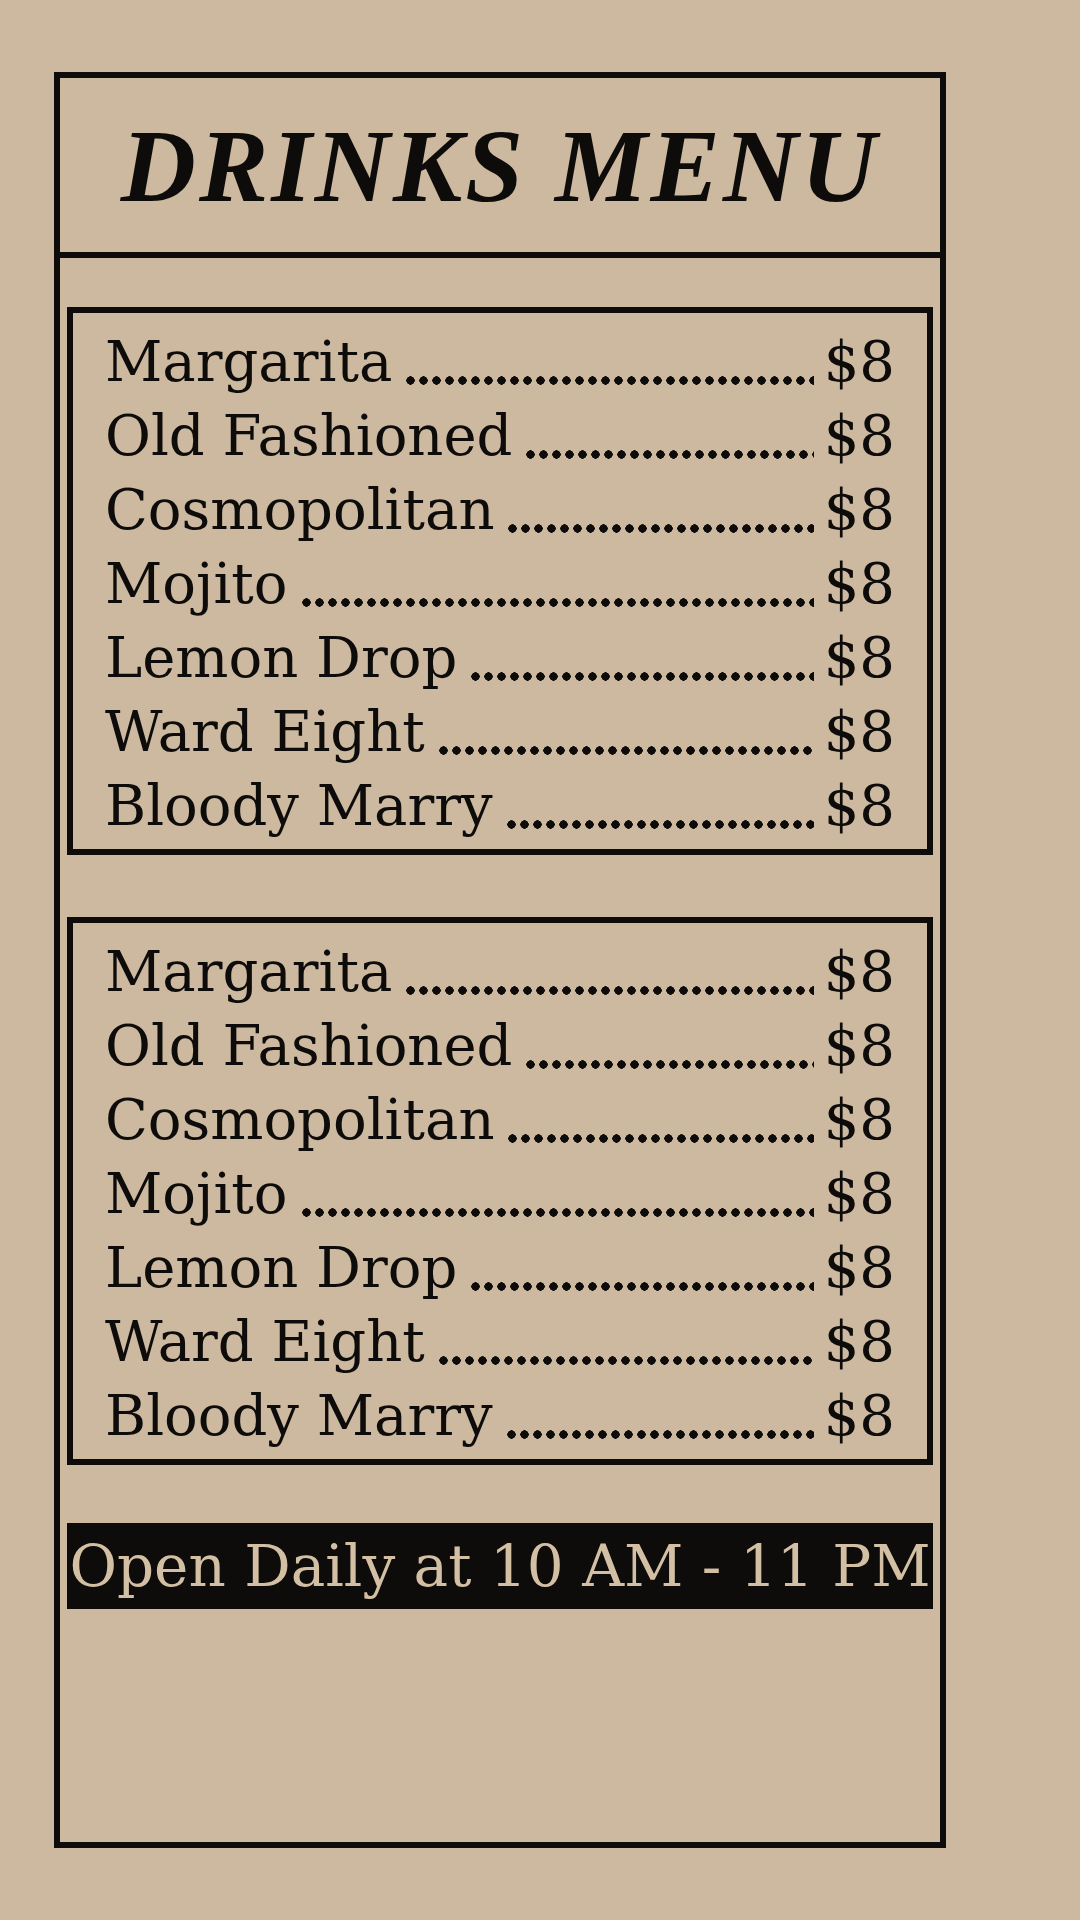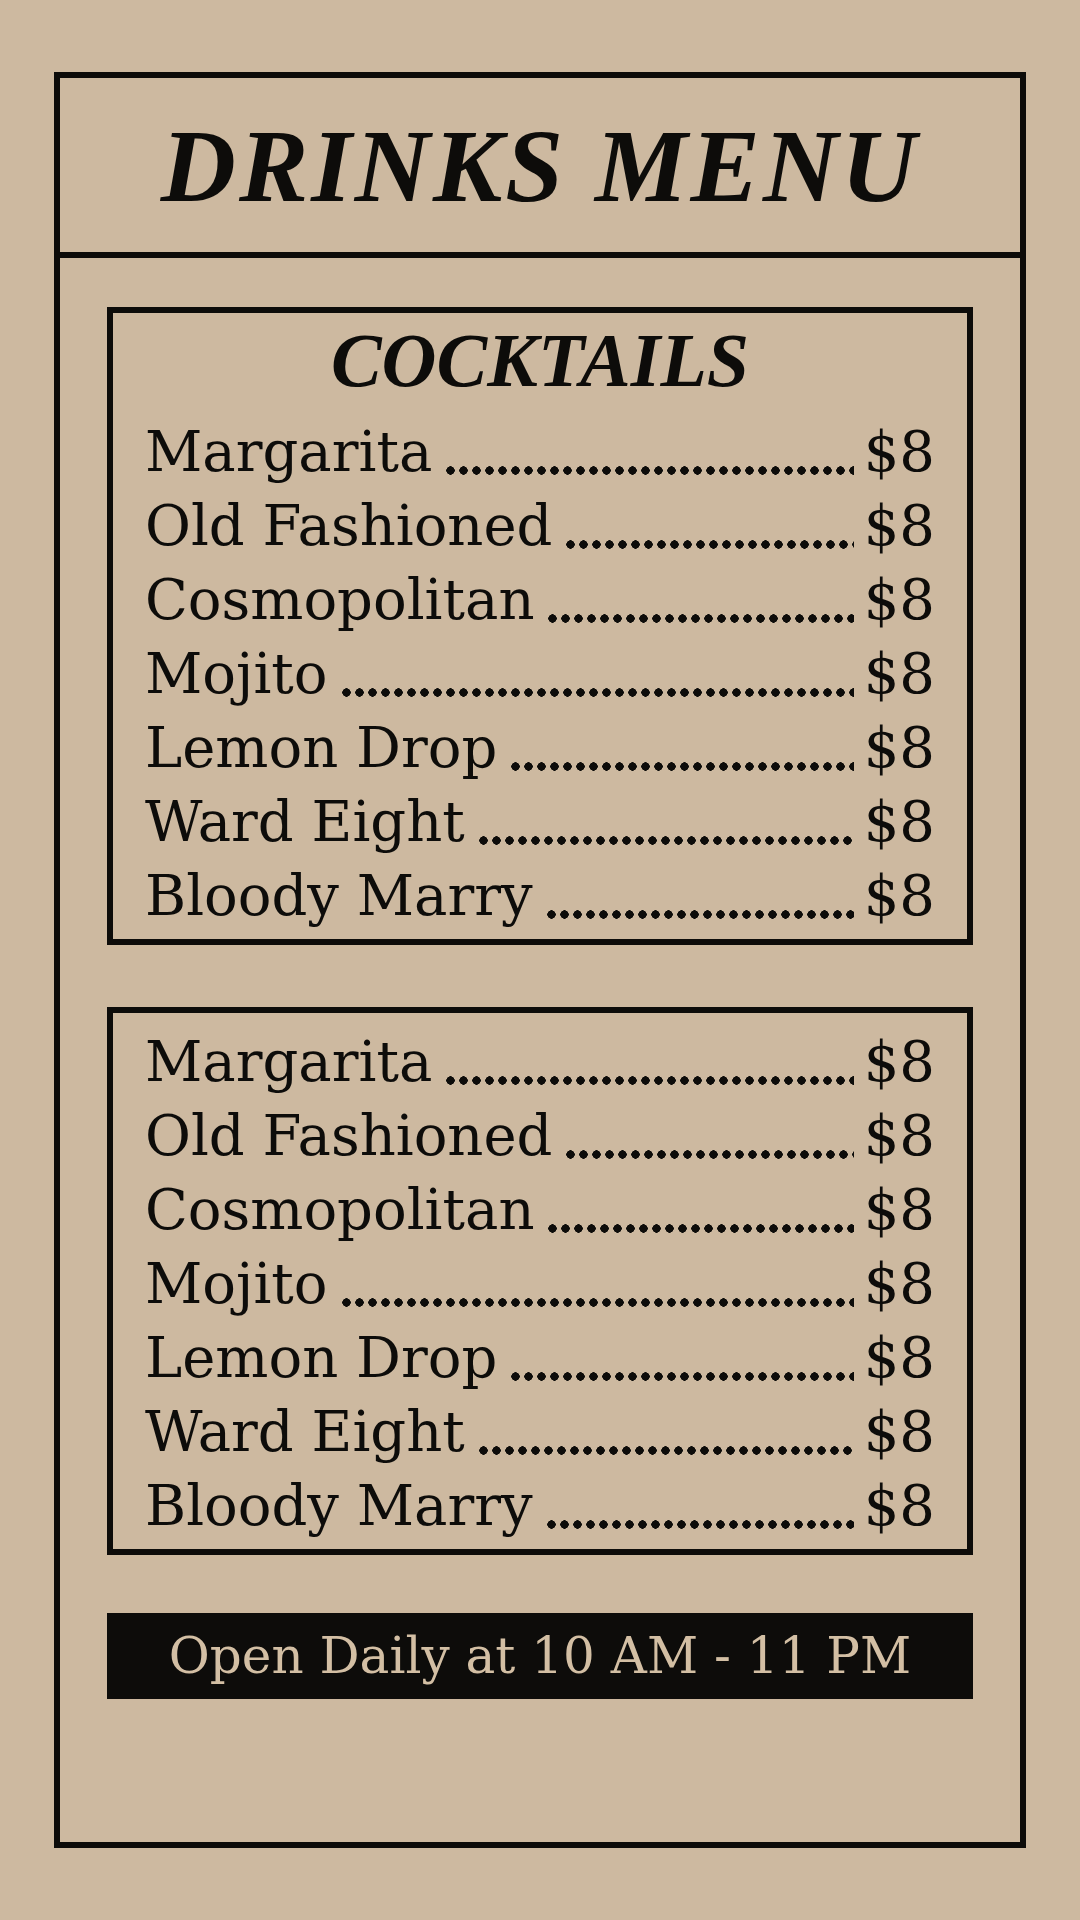--- a/index.html
+++ b/index.html
@@ -8,21 +8,21 @@
     background: #cdb9a0;
     font-family: "DejaVu Serif", serif;
     color: #0d0c0a;
     position: relative;
     overflow: hidden;
   }
   .frame {
     position: absolute;
     left: 54px;
     top: 72px;
-    width: 972px;
+    width: 892px;
     height: 1776px;
     border: 6px solid #0d0c0a;
   }
   .title-band {
     height: 180px;
     border-bottom: 6px solid #0d0c0a;
     display: flex;
     align-items: center;
     justify-content: center;
   }
@@ -76,35 +76,34 @@
     width: 866px;
     height: 86px;
     margin: 58px auto 0 auto;
     background: #0d0c0a;
     display: flex;
     align-items: center;
     justify-content: center;
   }
   .hours-text {
     color: #d3bfa4;
-    font-size: 50px;
+    font-size: 58px;
     white-space: nowrap;
   }
 </style>
 </head>
 <body>
 
 <div class="frame">
 
   <div class="title-band">
     <h1 class="main-title">DRINKS MENU</h1>
   </div>
 
   <section class="section section-1">
-    <h2 class="section-title">COCKTAILS</h2>
     <ul class="menu-list">
       <li class="menu-row">
         <span class="item-name">Margarita</span>
         <span class="dotted-leader"></span>
         <span class="item-price">$8</span>
       </li>
       <li class="menu-row">
         <span class="item-name">Old Fashioned</span>
         <span class="dotted-leader"></span>
         <span class="item-price">$8</span>

